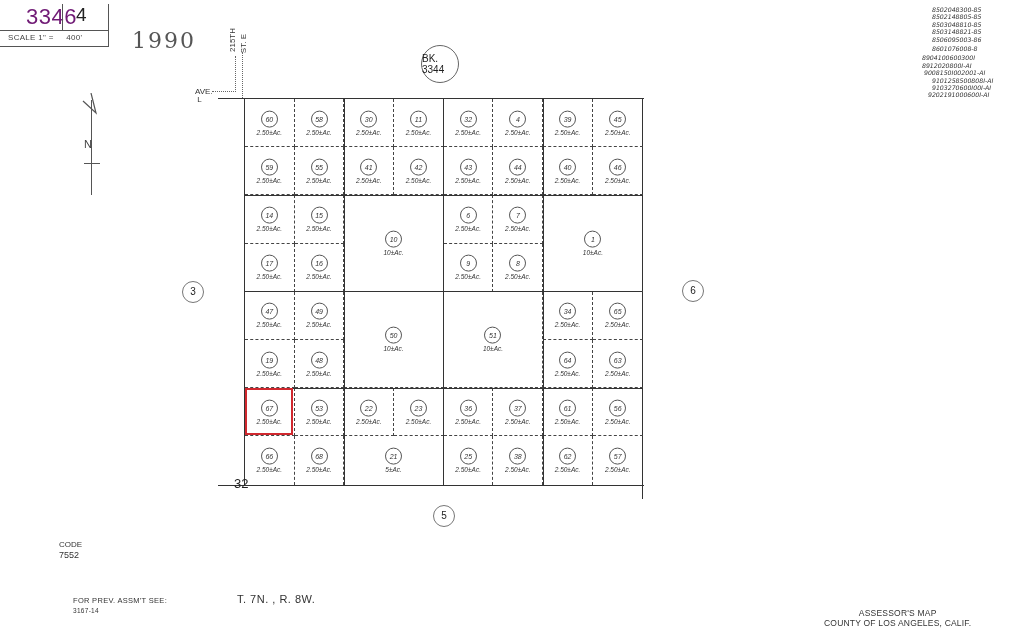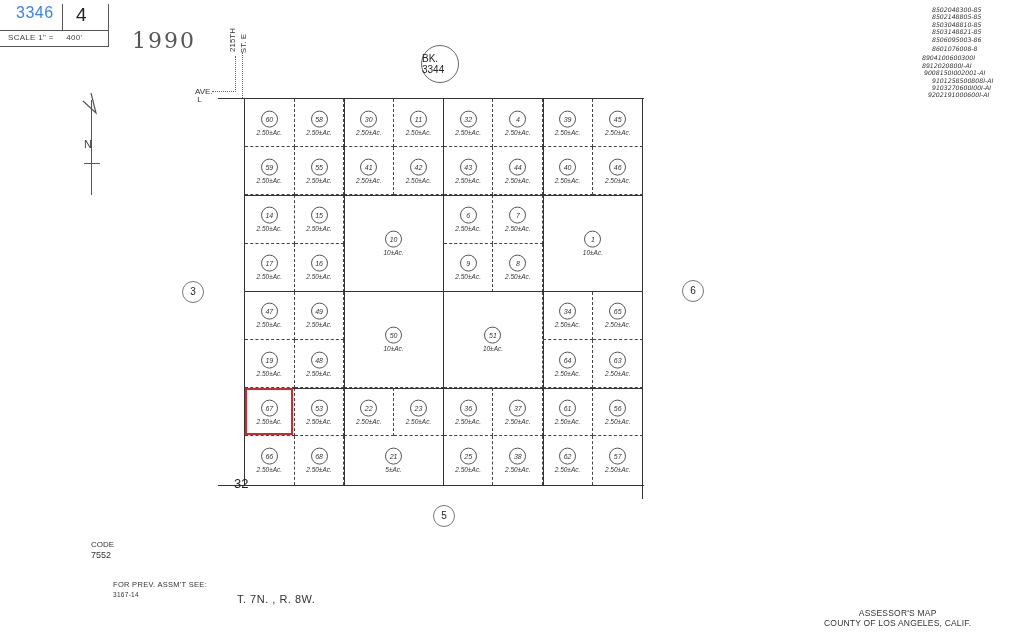--- a/index.html
+++ b/index.html
@@ -1,20 +1,20 @@
 <!DOCTYPE html>
 <html><head>
 <meta charset="utf-8">
 <style>
   html, body { margin: 0; padding: 0; background: #ffffff; }
   body { width: 1024px; height: 632px; position: relative; overflow: hidden; font-family: "Liberation Sans", sans-serif; color: #2a2a2a; }
   .abs { position: absolute; }
   
   .hdr-box { left: 0; top: 4px; width: 108px; height: 42px; border-bottom: 1px solid #555; border-right: 1px solid #555; }
-  .hdr-book { left: 16px; top: 4px; font-size: 16px; letter-spacing: 0.5px; color: #3b82f6; }
+  .hdr-book { left: 26px; top: 4px; font-size: 22px; letter-spacing: 0.5px; color: #701a75; }
   .hdr-div { left: 62px; top: 4px; width: 1px; height: 26px; background: #555; }
   .hdr-page { left: 76px; top: 4px; font-size: 19px; color: #222; }
   .hdr-line { left: 0; top: 30px; width: 108px; height: 1px; background: #555; }
   .hdr-scale { left: 8px; top: 33px; font-size: 8px; color: #444; letter-spacing: 0.3px; }
   .year { left: 132px; top: 28px; font-family: "DejaVu Serif", serif; font-size: 22px; color: #555; letter-spacing: 2px; }
   .street { left: 228px; top: 28px; font-size: 8px; color: #333; writing-mode: vertical-rl; transform: rotate(180deg); line-height: 9px; }
   .street2 { left: 239px; top: 34px; font-size: 8px; color: #333; writing-mode: vertical-rl; transform: rotate(180deg); }
   .ave { left: 195px; top: 88px; font-size: 8px; color: #333; line-height: 8px; }
   .dot-v { left: 242px; top: 52px; width: 0; height: 46px; border-left: 1px dotted #666; }
   .dot-v2 { left: 235px; top: 56px; width: 0; height: 36px; border-left: 1px dotted #666; }
@@ -31,23 +31,23 @@
   .grid { left: 244px; top: 98px; width: 399px; height: 387px; border-left: 1.5px solid #333; border-top: 1.5px solid #333; border-right: 1.5px solid #333; box-sizing: border-box; }
   .lot { position: absolute; box-sizing: border-box; border-right: 1px dashed #444; border-bottom: 1px dashed #444; text-align: center; }
   .lot .num { display: inline-block; width: 15px; height: 15px; border: 1px solid #555; border-radius: 50%; font-size: 7px; line-height: 15px; font-style: italic; color: #333; margin-top: 0; }
   .lot .acre { display: block; font-size: 6.5px; font-style: italic; color: #333; margin-top: 1px; white-space: nowrap; }
   .lot .inner { position: absolute; left: 0; right: 0; top: 50%; transform: translateY(-55%); }
   .bottom-line { left: 218px; top: 485px; width: 426px; height: 1px; background: #333; }
   .right-tail { left: 642px; top: 485px; width: 1px; height: 14px; background: #333; }
   .highlight { left: 245px; top: 388px; width: 48px; height: 47px; border: 2.5px solid #d0282e; box-sizing: border-box; }
   .sec32 { left: 234px; top: 476px; font-size: 13px; color: #222; }
   .adj { width: 20px; height: 20px; border: 1.5px solid #777; border-radius: 50%; text-align: center; font-size: 10px; line-height: 20px; color: #222; box-sizing: content-box; }
-  .code-lbl { left: 91px; top: 540px; font-size: 8px; color: #333; line-height: 10px; }
+  .code-lbl { left: 59px; top: 540px; font-size: 8px; color: #333; line-height: 10px; }
   .township { left: 237px; top: 593px; font-size: 11px; color: #333; letter-spacing: 0.5px; }
-  .prev { left: 73px; top: 580px; font-size: 7.5px; color: #333; line-height: 10px; letter-spacing: 0.3px; margin-left: 40px; }
+  .prev { left: 73px; top: 596px; font-size: 7.5px; color: #333; line-height: 10px; letter-spacing: 0.3px; }
   .footer { left: 824px; top: 608px; font-size: 8.5px; color: #333; text-align: center; line-height: 10px; letter-spacing: 0.2px; }
 </style>
 </head>
 <body>
 
 <div class="abs hdr-box"></div>
 <div class="abs hdr-book">3346</div>
 <div class="abs hdr-div"></div>
 <div class="abs hdr-page">4</div>
 <div class="abs hdr-line"></div>

